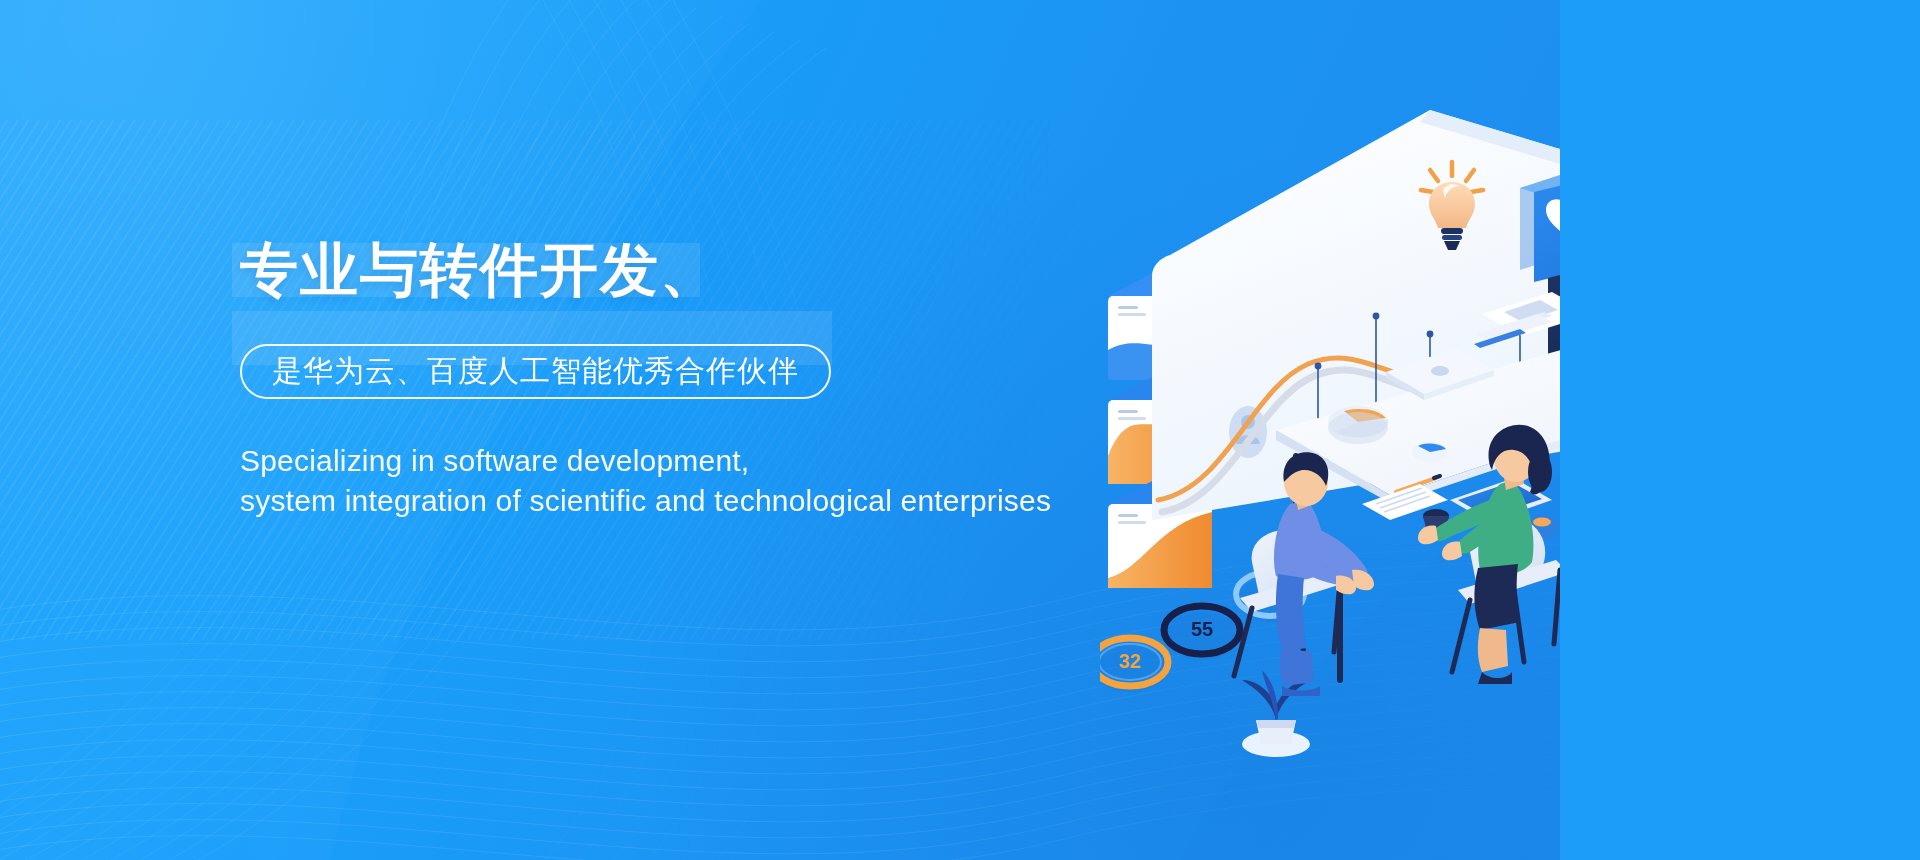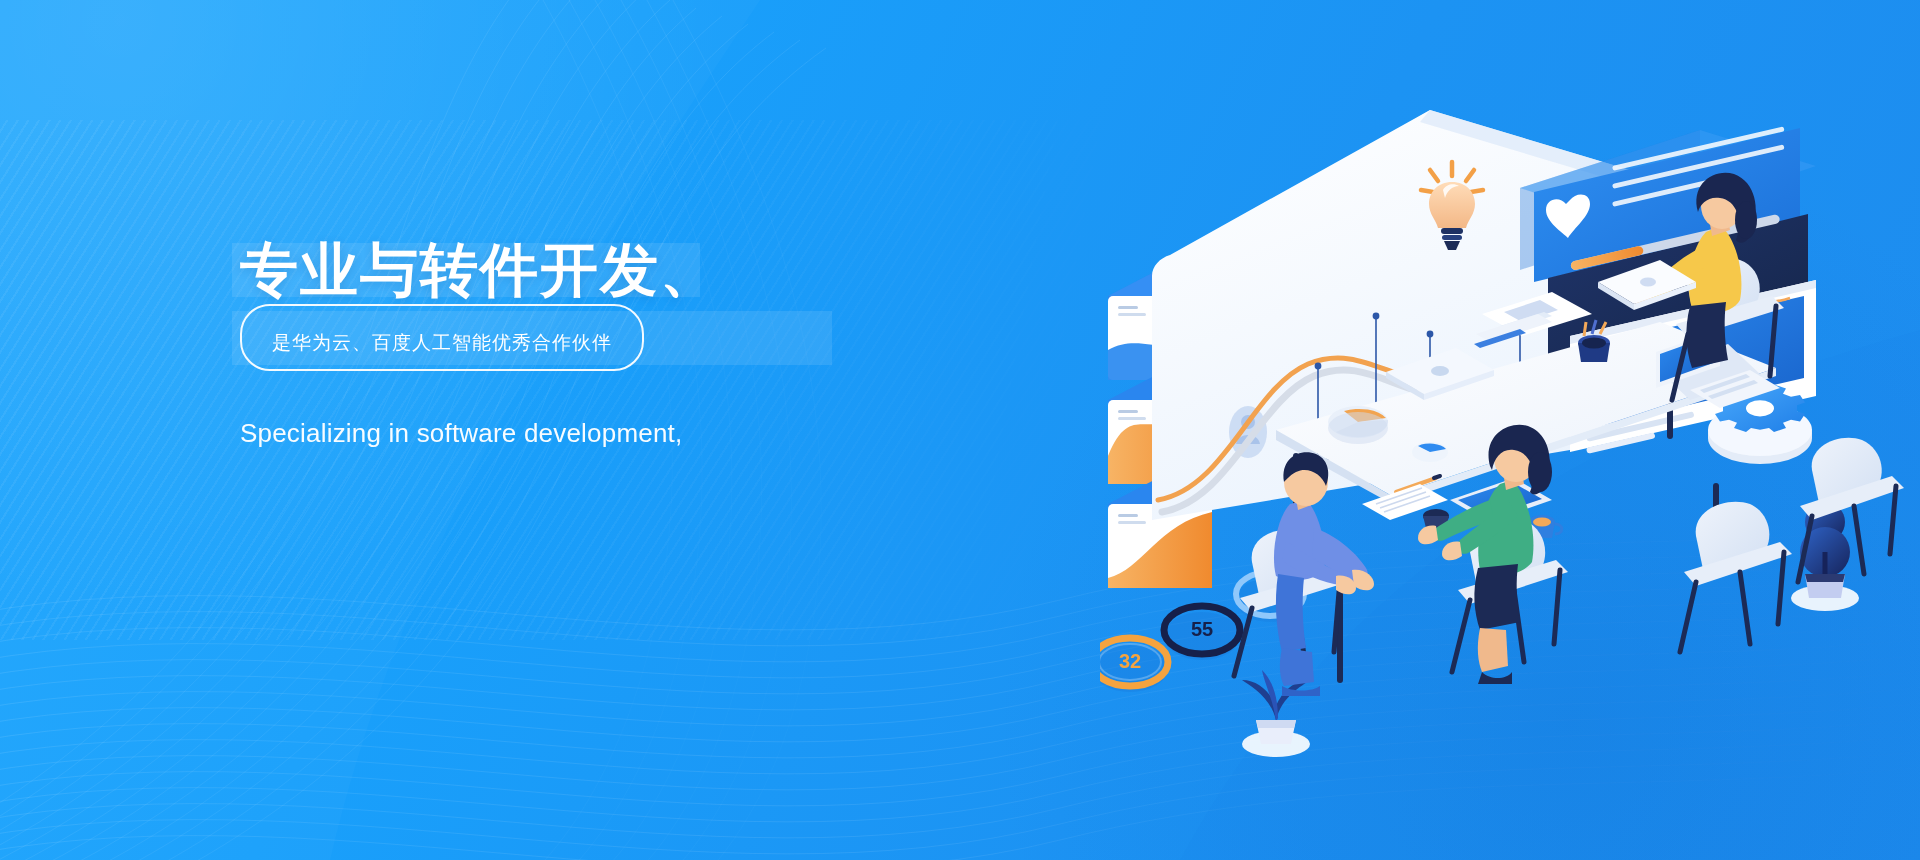--- a/index.html
+++ b/index.html
@@ -5,21 +5,21 @@
 <style>
   * { margin:0; padding:0; box-sizing:border-box; }
   html,body { width:1920px; height:860px; overflow:hidden; }
   body {
     font-family:"Liberation Sans","DejaVu Sans",sans-serif;
     background:#1b9df9;
   }
 
   .banner {
     position:relative;
-    width:1920px; height:860px;
+    width:1560px; height:860px;
     overflow:hidden;
     background:linear-gradient(115deg,#21a7fd 0%,#19a0fb 28%,#1c93f3 62%,#1d8bee 100%);
   }
 
   
   .bg-layer { position:absolute; inset:0; pointer-events:none; }
 
   .bg-mesh { opacity:.55; }
   .bg-glow-tl {
     position:absolute; left:-360px; top:-420px;
@@ -54,32 +54,33 @@
   .headline-line .hl-bg {
     position:absolute; left:-8px; top:7px; height:54px; right:auto;
     background:rgba(255,255,255,.10);
     z-index:0;
   }
   .headline-line span.txt { position:relative; z-index:1; }
   .headline-line.l1 .hl-bg { width:468px; }
   .headline-line.l2 .hl-bg { width:600px; }
 
   .pill {
+    margin-top:40px;
     display:inline-block;
     border:2px solid rgba(255,255,255,.95);
     border-radius:30px;
-    padding:24px 30px 13px;
-    font-size:19px; line-height:26px;
+    padding:12px 30px 13px;
+    font-size:30px; line-height:26px;
     color:#ffffff; letter-spacing:1px;
     white-space:nowrap;
   }
 
   .subtitle {
     margin-top:42px;
-    font-size:26px; line-height:40px;
+    font-size:30px; line-height:40px;
     color:rgba(255,255,255,.97);
     font-weight:400;
     letter-spacing:.2px;
   }
   .subtitle .l { display:block; white-space:nowrap; }
 
   
   .illustration { position:absolute; left:1100px; top:100px; width:820px; height:680px; }
   .illustration svg { display:block; width:820px; height:680px; }
 </style>
@@ -170,20 +171,21 @@
         <span class="hl-bg"></span>
       </span>
     </h1>
 
     <div class="pill">
       <span>是华为云、百度人工智能优秀合作伙伴</span>
     </div>
 
     <div class="subtitle">
       <span class="l">Specializing in software development,</span>
+      <span class="l">system integration of scientific and technological enterprises</span>
     </div>
   </div>
 
   <div class="illustration">
     <svg viewBox="0 0 820 680" xmlns="http://www.w3.org/2000/svg">
       <defs>
         <linearGradient id="gPanel" x1="0" y1="0" x2="0.6" y2="1">
           <stop offset="0%" stop-color="#ffffff"></stop>
           <stop offset="100%" stop-color="#e9f2fd"></stop>
         </linearGradient>

